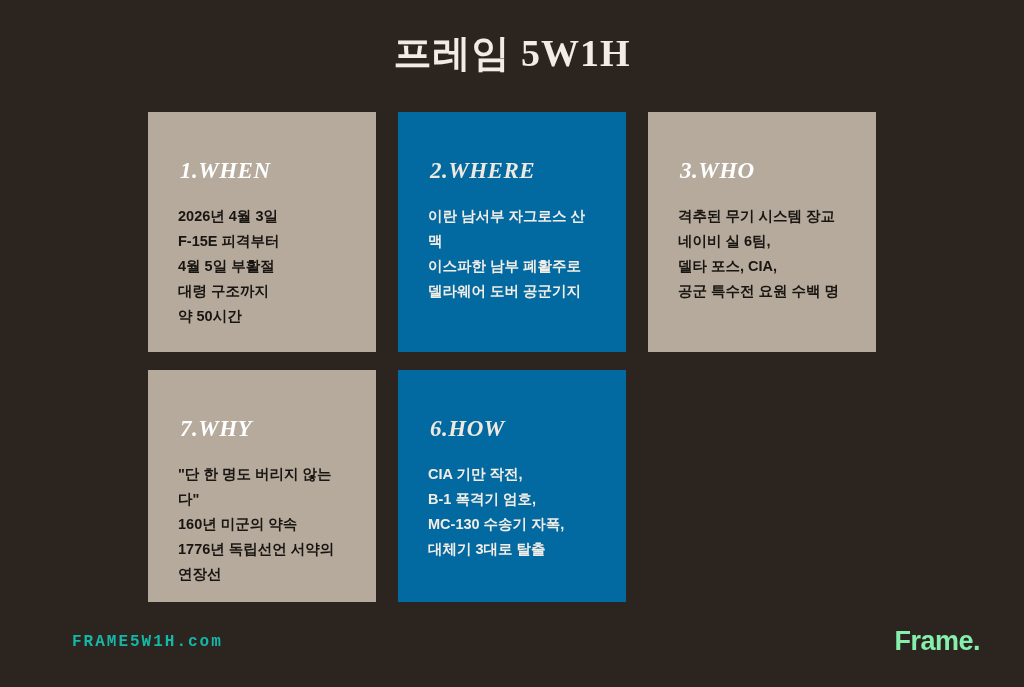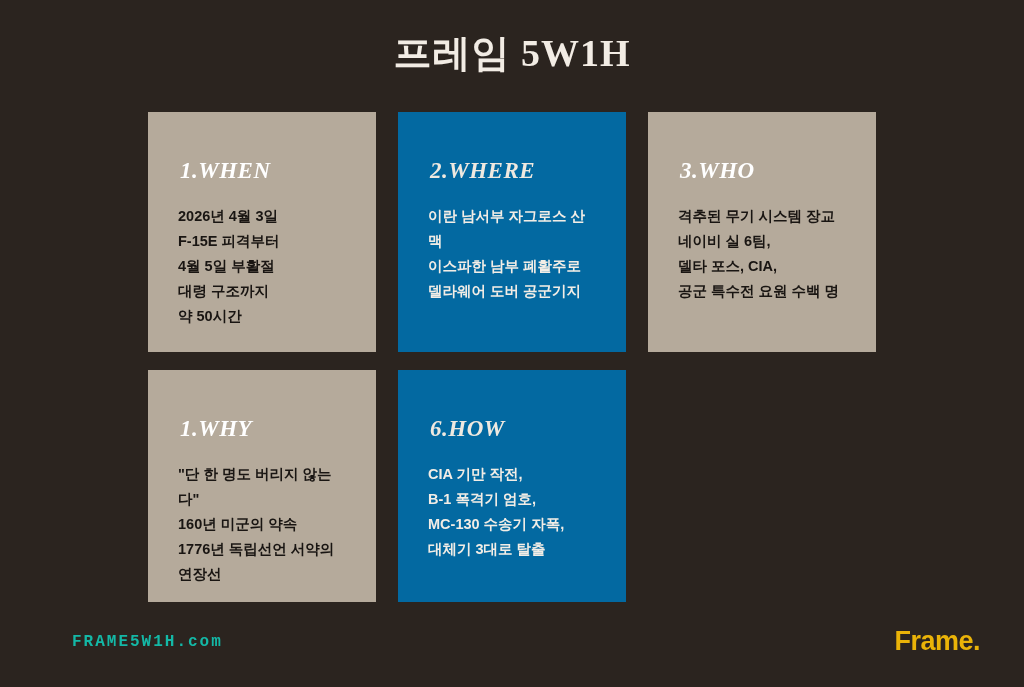--- a/index.html
+++ b/index.html
@@ -89,21 +89,21 @@
     font-family: "Liberation Mono", monospace;
     font-size: 16px;
     font-weight: bold;
     letter-spacing: 2px;
     margin-left: 24px;
   }
   .footer-right {
     position: absolute;
     right: 44px;
     bottom: 30px;
-    color: #eab308;
+    color: #86efac;
     font-family: "Liberation Sans", sans-serif;
     font-size: 27px;
     font-weight: bold;
     letter-spacing: -0.5px;
   }
 </style>
 </head>
 <body>
 
 <div class="slide">
@@ -131,21 +131,21 @@
     <div class="card light">
       <div class="card-head">3.WHO</div>
       <div class="card-body">격추된 무기 시스템 장교
 네이비 실 6팀,
 델타 포스, CIA,
 공군 특수전 요원 수백 명</div>
     </div>
 
 
     <div class="card light">
-      <div class="card-head">1.WHY</div>
+      <div class="card-head">7.WHY</div>
       <div class="card-body">"단 한 명도 버리지 않는다"
 160년 미군의 약속
 1776년 독립선언 서약의
 연장선</div>
     </div>
 
     <div class="card dark">
       <div class="card-head">6.HOW</div>
       <div class="card-body">CIA 기만 작전,
 B-1 폭격기 엄호,

